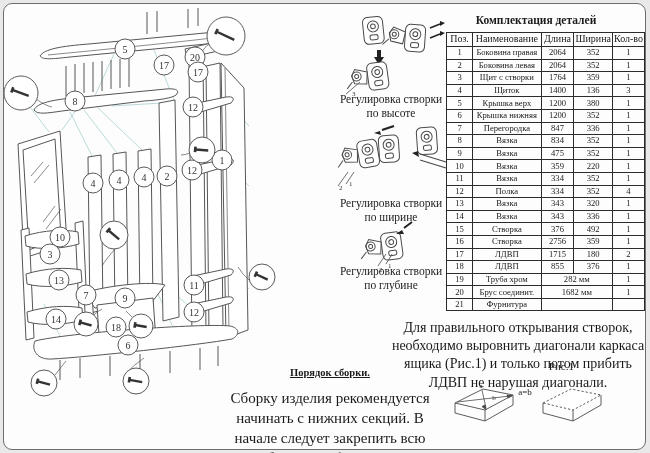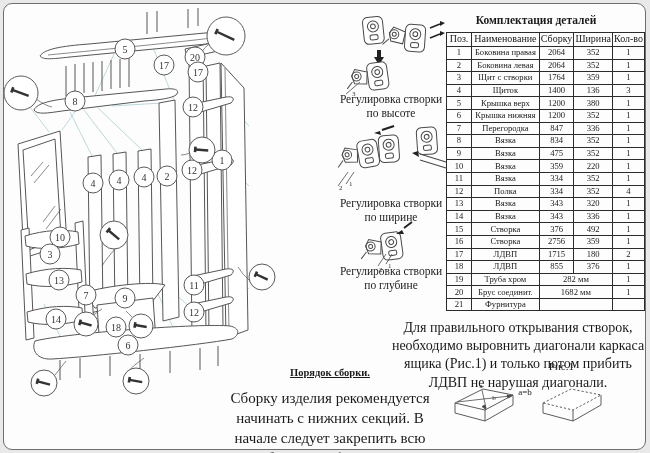--- a/index.html
+++ b/index.html
@@ -338,21 +338,21 @@
       <col style="width:28px">
         <col style="width:70px">
         <col style="width:34px">
       <col style="width:37px">
         <col style="width:28px">
     </colgroup>
     <thead>
       <tr>
         <th>Поз.</th>
         <th>Наименование</th>
-        <th>Сборку</th>
+        <th>Длина</th>
         <th>Ширина</th>
         <th>Кол-во</th>
       </tr>
     </thead>
     <tbody>
         <tr>
           <td colspan="1">1</td>
           <td colspan="1">Боковина правая</td>
           <td colspan="1">2064</td>
           <td colspan="1">352</td>

